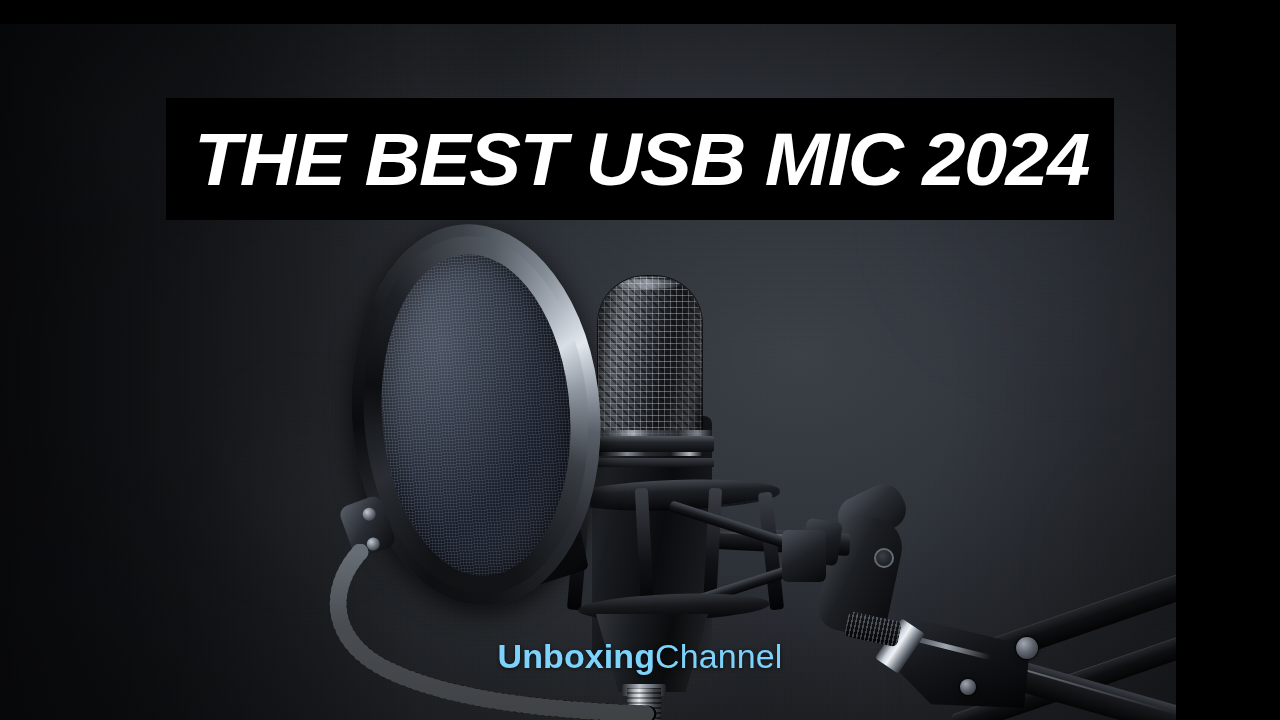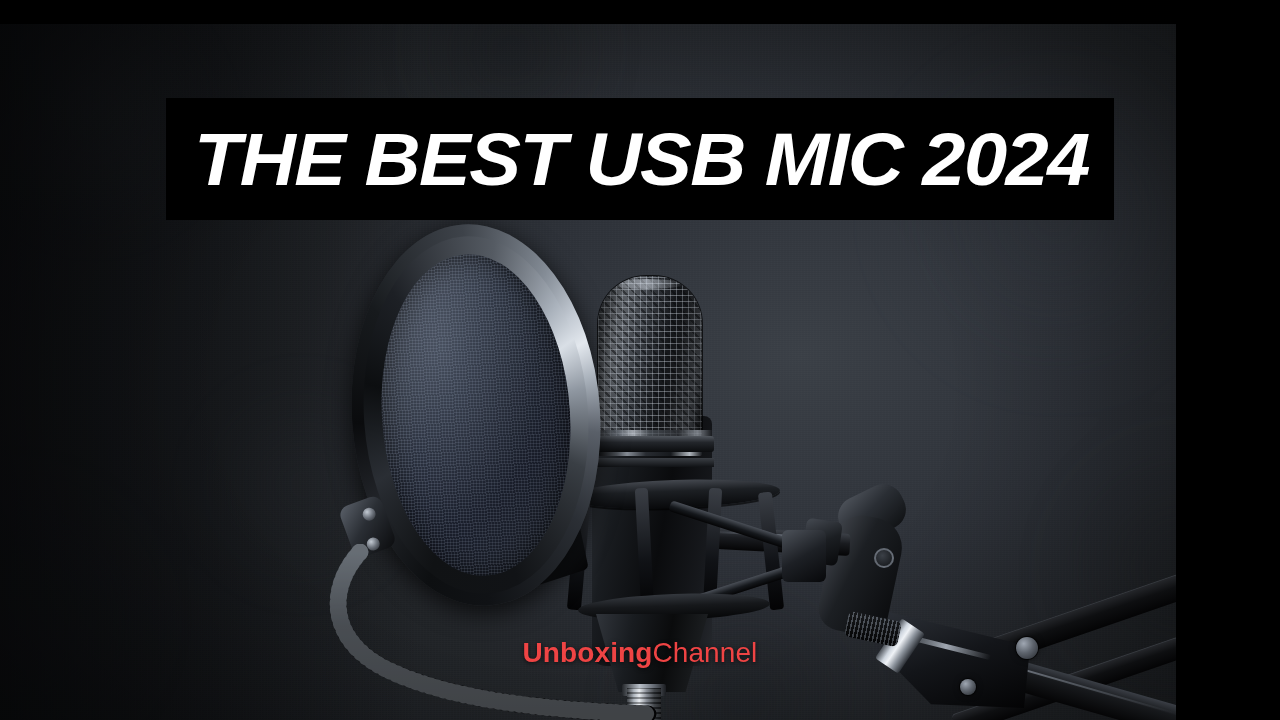--- a/index.html
+++ b/index.html
@@ -442,23 +442,23 @@
     transform: scaleX(1.035);
     transform-origin: left center;
   }
 
   
   .watermark {
     position: absolute;
     left: 0; top: 612px;
     width: 1280px;
     text-align: center;
-    font-size: 28px;
+    font-size: 34px;
     line-height: 1.2;
-    color: #ef4444;
+    color: #7dd3fc;
     letter-spacing: .1px;
     text-shadow: 0 1px 4px rgba(0,0,0,.65);
     white-space: nowrap;
   }
   .wm-strong { font-weight: 700; }
   .wm-light  { font-weight: 400; }
 </style>
 </head>
 <body>
 

